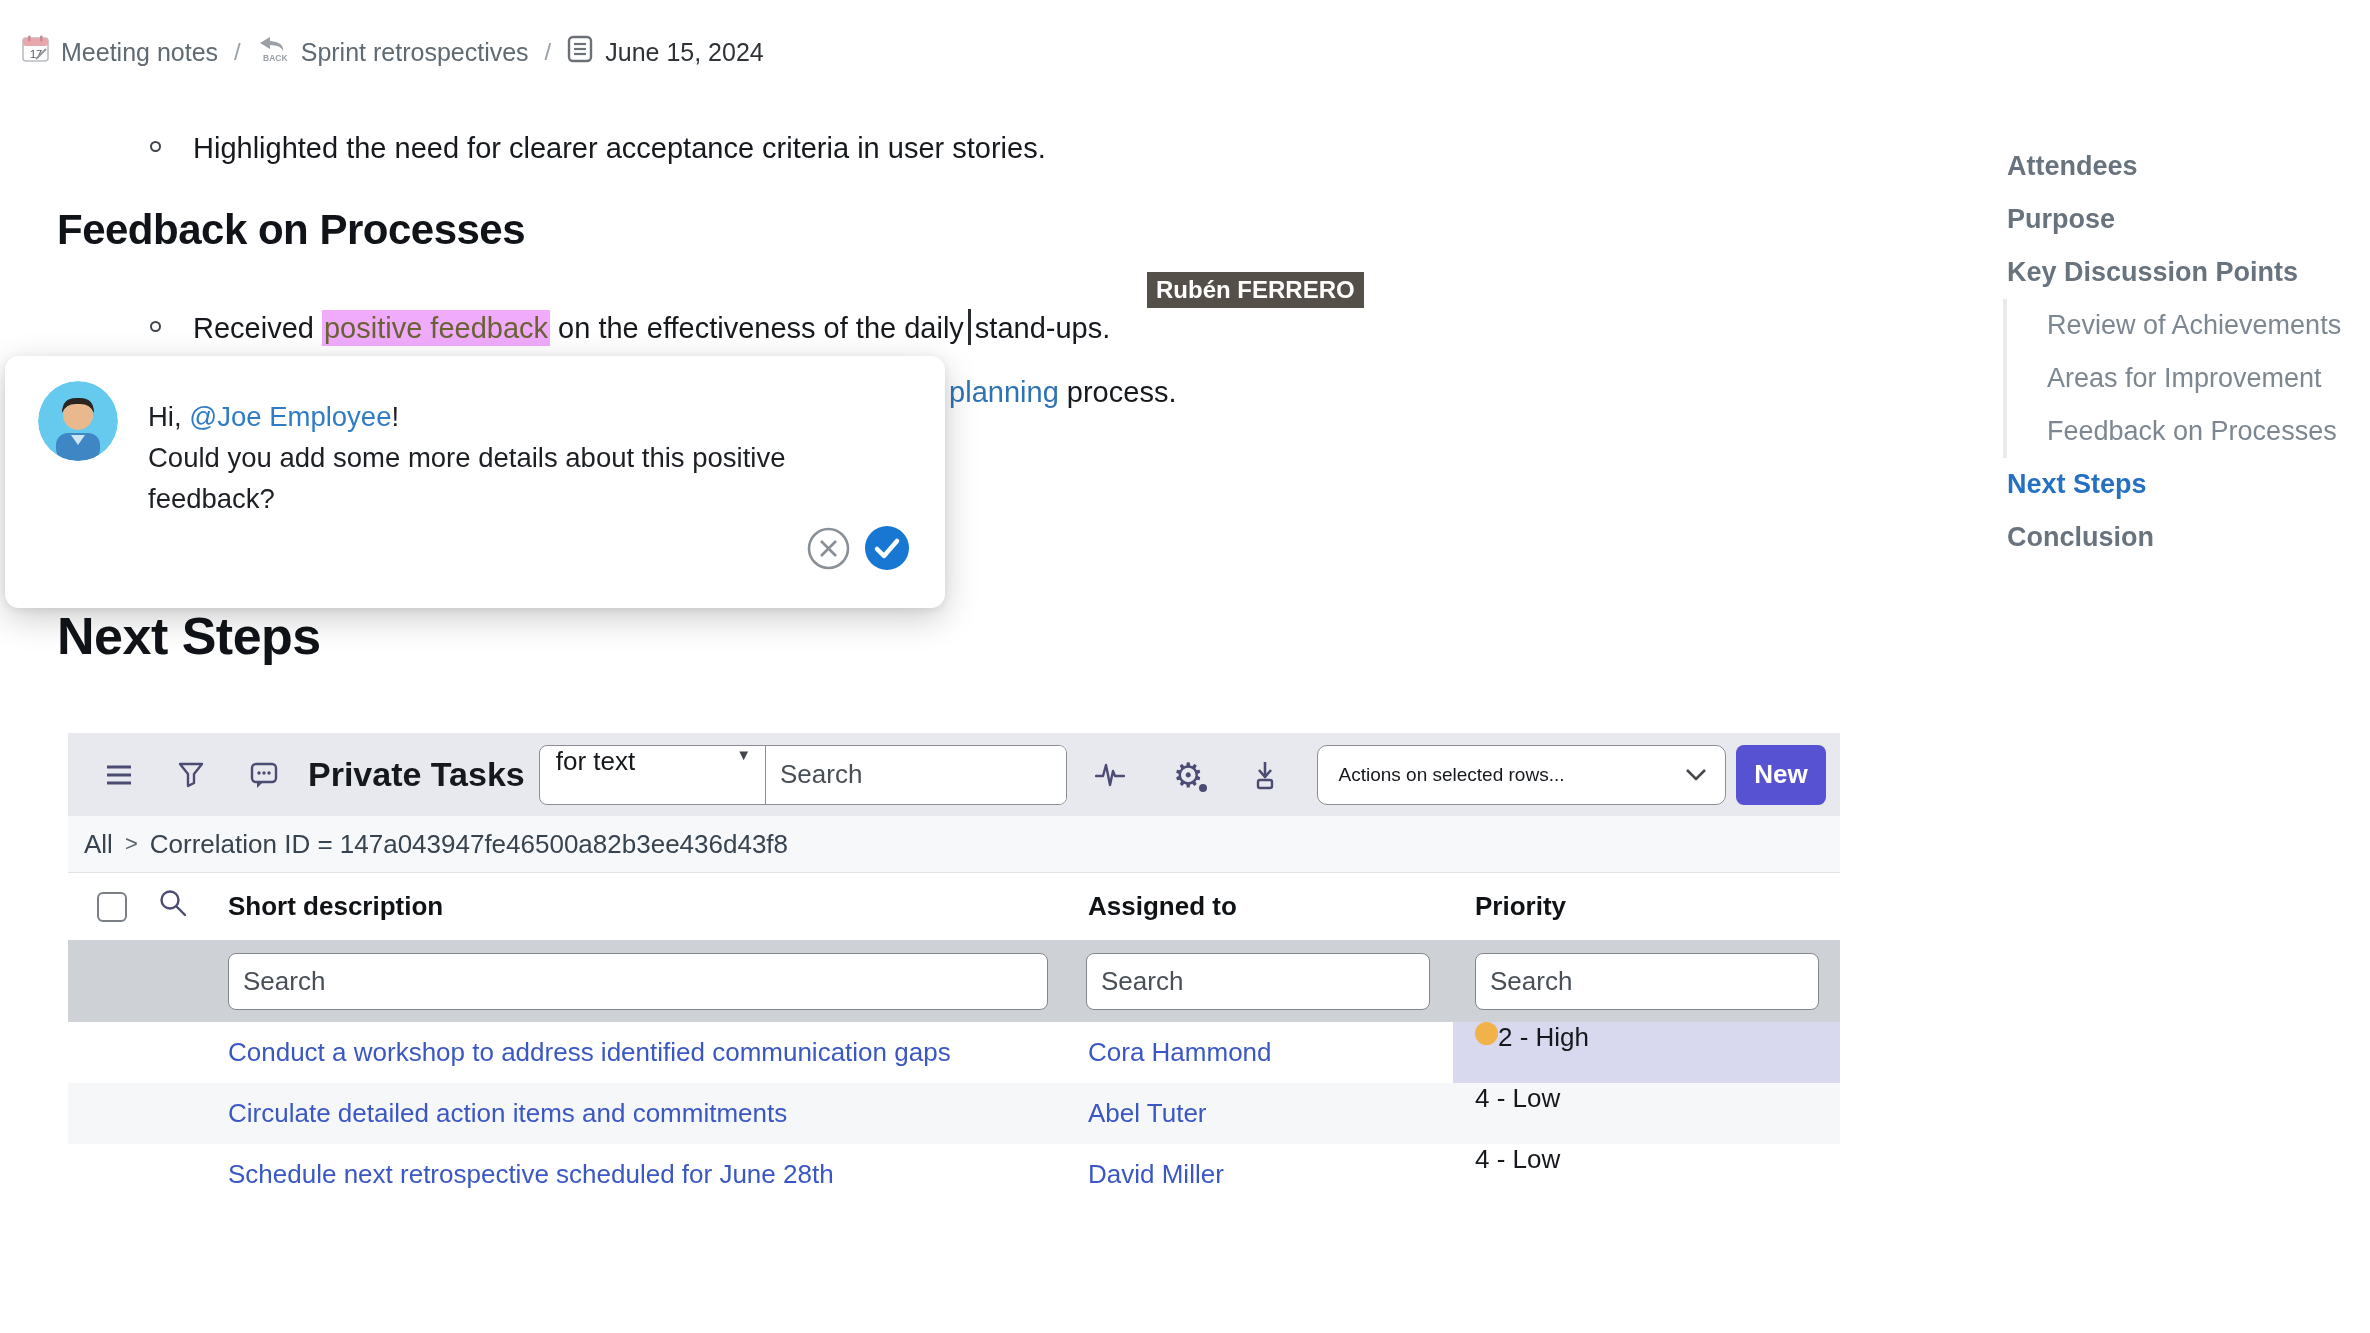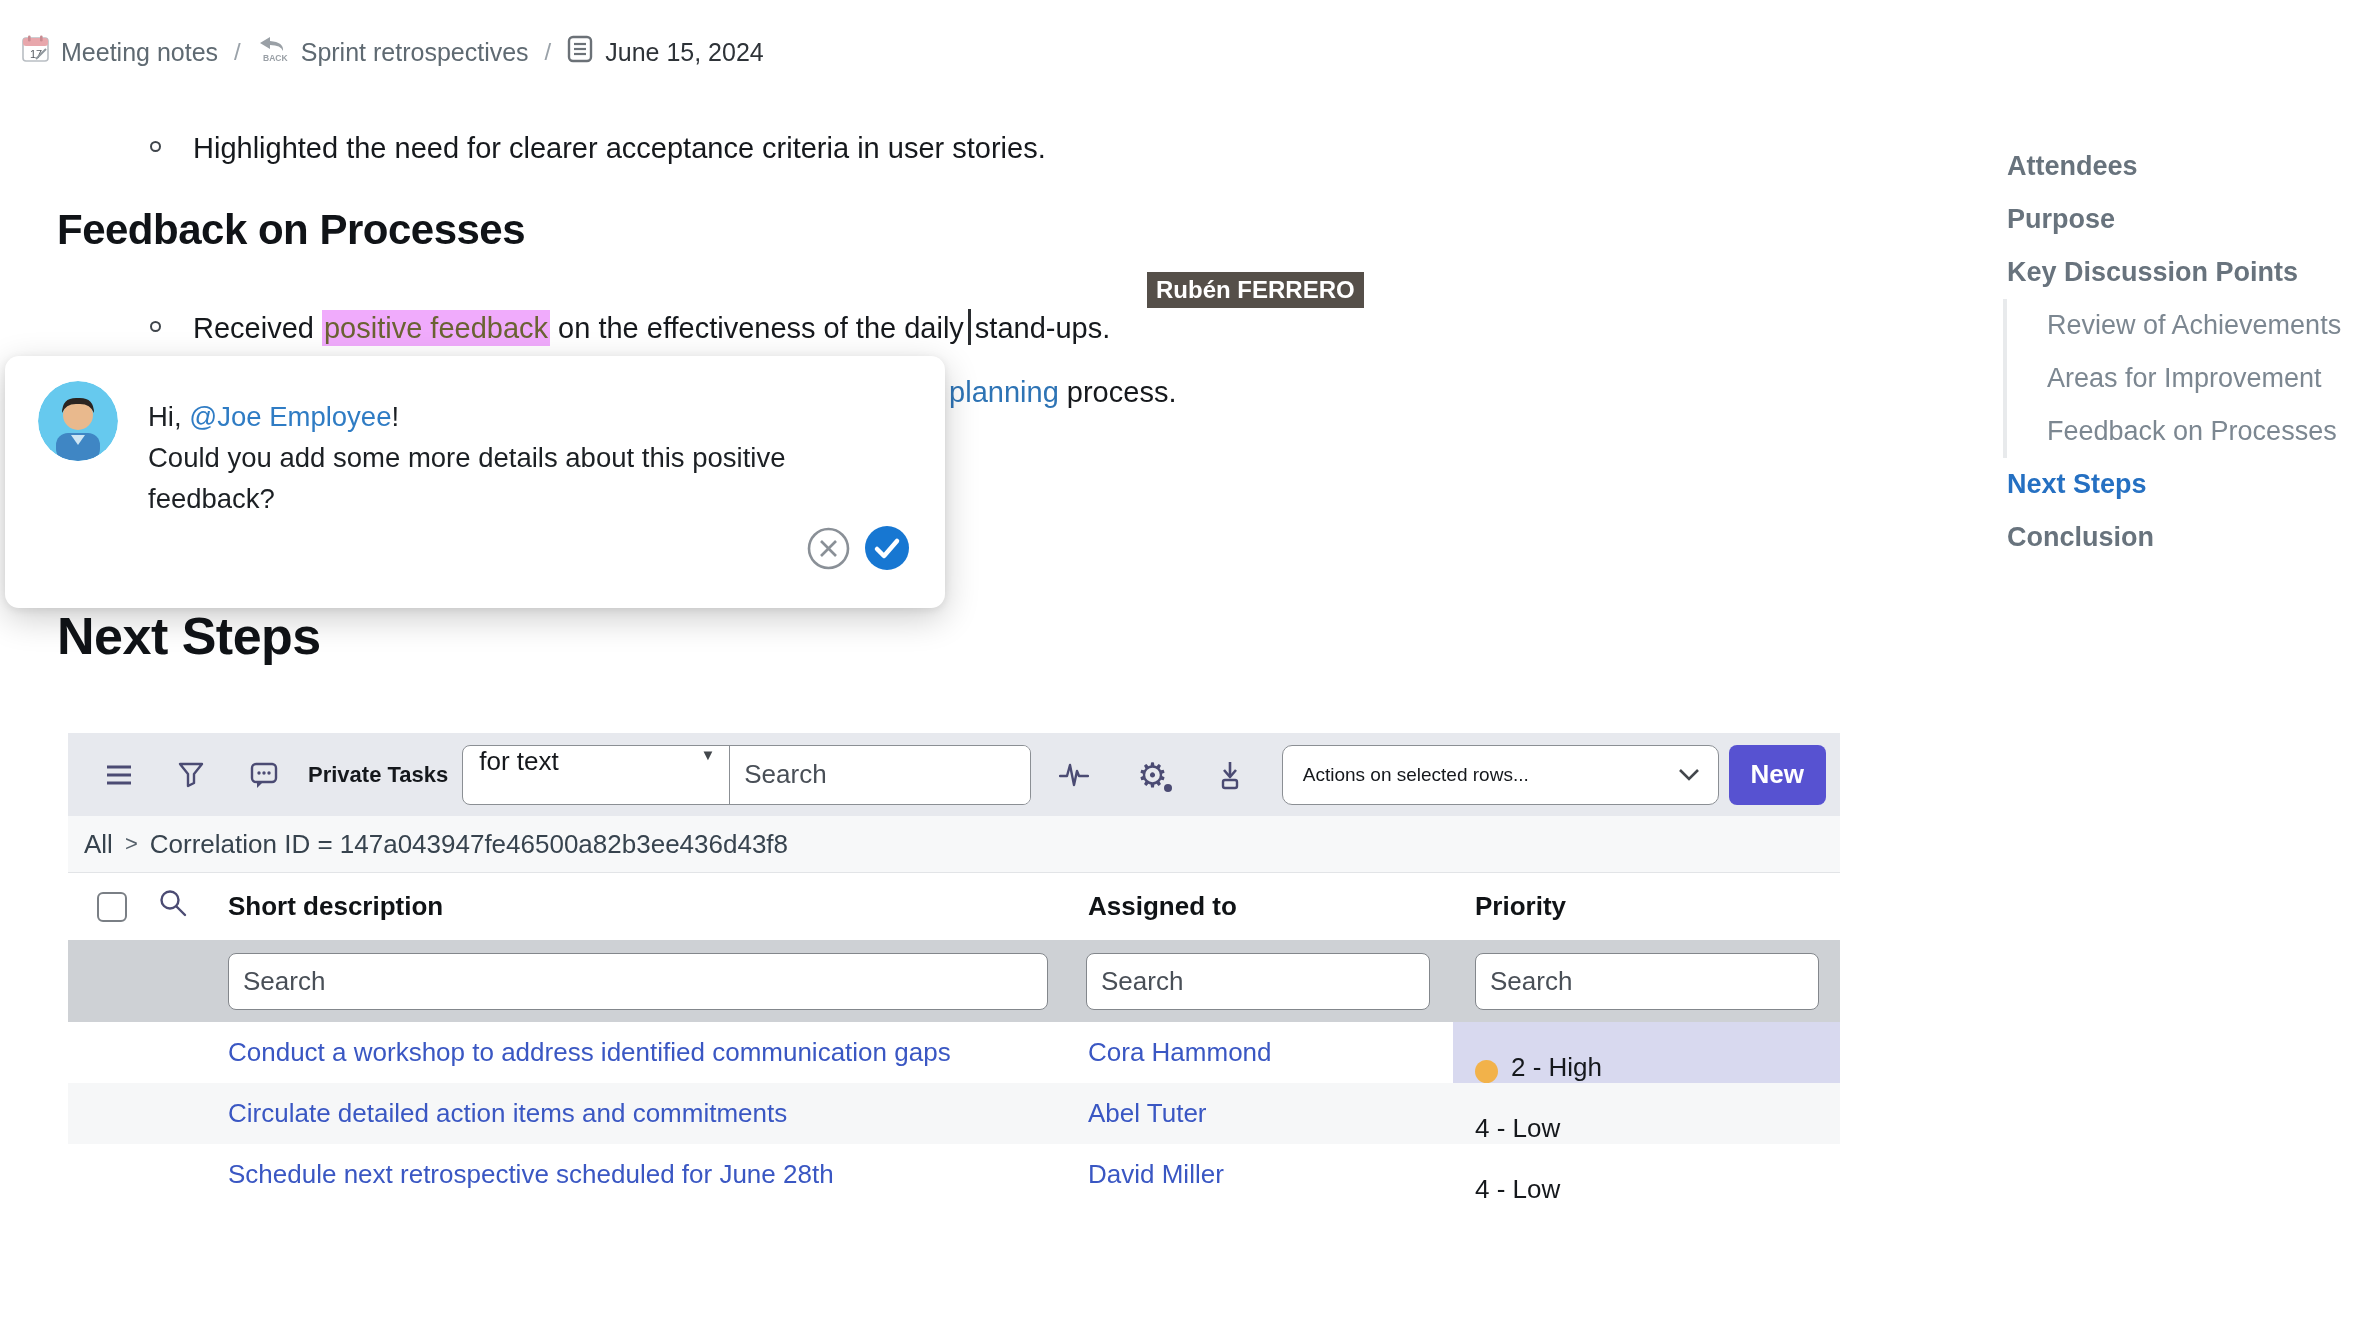--- a/index.html
+++ b/index.html
@@ -40,21 +40,21 @@
   .outline { position:absolute; left:2003px; top:140px; width:367px; font-size:27px; }
   .outline .item { height:53px; display:flex; align-items:center; color:#68737d; font-weight:700; padding-left:4px; cursor:pointer; }
   .outline .sub-wrap { border-left:4px solid #e8eaec; }
   .outline .sub-wrap .item { font-weight:400; color:#7c8791; padding-left:40px; }
   .outline .item.active { color:#2570c2; }
 
   
   .sn-table { position:absolute; left:68px; top:733px; width:1772px; font-size:26px; color:#15181c; }
   .toolbar { height:83px; background:#e7e9ee; display:flex; align-items:center; padding:0 14px 0 38px; }
   .tb-icon { color:#4b4b73; flex:0 0 auto; display:flex; align-items:center; justify-content:center; cursor:pointer; }
-  .tb-title { font-size:22px; font-weight:700; color:#15181c; margin-right:14px; white-space:nowrap; }
+  .tb-title { font-size:34px; font-weight:700; color:#15181c; margin-right:14px; white-space:nowrap; }
   .combo { display:flex; height:60px; background:#fff; border:1px solid #8b8f94; border-radius:8px; overflow:hidden; }
   .combo .type { width:267px; display:flex; justify-content:space-between; padding:0 14px 0 16px;
      border-right:1px solid #8b8f94; cursor:pointer; font-size:26px; }
   .combo .type .arrow { font-size:15px; color:#43474c; }
   .combo input { width:300px; border:none; outline:none; font-size:26px; padding:0 14px;
      font-family:"Liberation Sans", sans-serif; color:#15181c; }
   .combo input::placeholder, .cell-search::placeholder { color:#494f57; opacity:1; }
   .actions-select { width:437px; height:60px; background:#fff; border:1px solid #8b8f94; border-radius:10px;
      display:flex; align-items:center; justify-content:space-between; padding:0 18px 0 20px; font-size:19px; cursor:pointer; white-space:nowrap; }
   .new-btn { width:97px; height:60px; margin-left:10px; background:#5752d1; border:none; border-radius:8px;
@@ -72,21 +72,21 @@
 
   .search-row { height:82px; background:#ced1d5; }
   .cell-search { height:57px; border:1px solid #83878c; border-radius:8px; font-size:26px; padding:0 14px;
      font-family:"Liberation Sans", sans-serif; color:#15181c; outline:none; background:#fff; }
   .cs1 { width:820px; margin-left:16px; } .cs2 { width:344px; margin-left:24px; } .cs3 { width:344px; margin-left:22px; }
 
   .data-row { height:61px; background:#fff; }
   .data-row.alt { background:#f6f7f8; }
   .row-link { color:#3a57c3; cursor:pointer; text-decoration:none; }
   .cell-desc { padding-left:16px; } .cell-assigned { padding-left:26px; }
-  .cell-priority { height:100%; display:flex; align-items:flex-end; padding-left:22px; gap:13px; }
+  .cell-priority { height:100%; display:flex; align-items:flex-start; padding-left:22px; }
   .cell-priority.hl-cell { background:#d8d9ef; }
   .pri-dot { width:23px; height:23px; border-radius:50%; background:#f2b24a; }
 </style>
 </head>
 <body>
 
 <div class="screen">
 
   <div class="breadcrumb">
     <span class="crumb">

